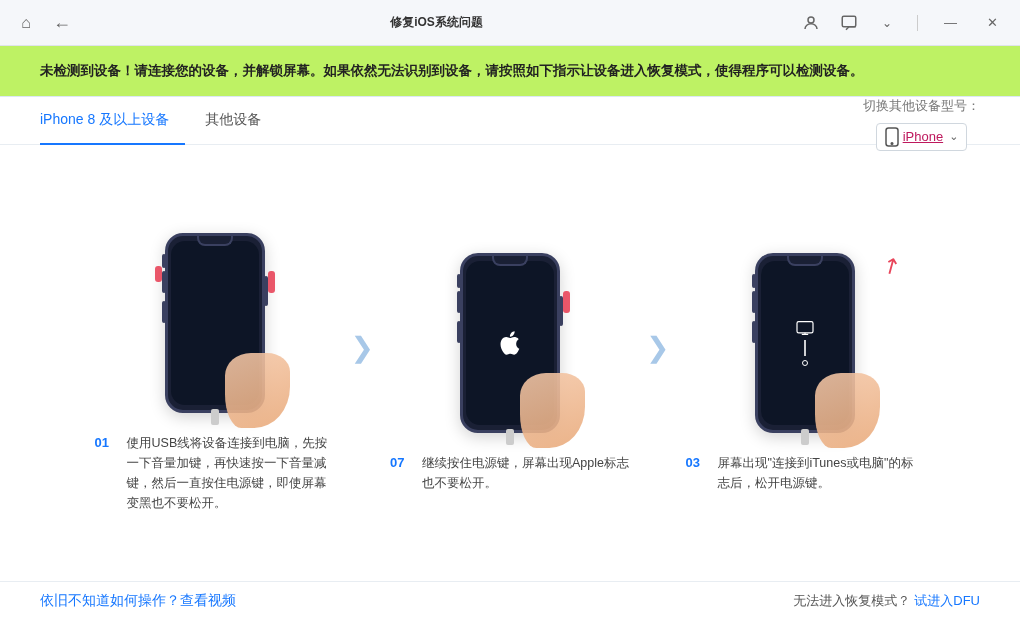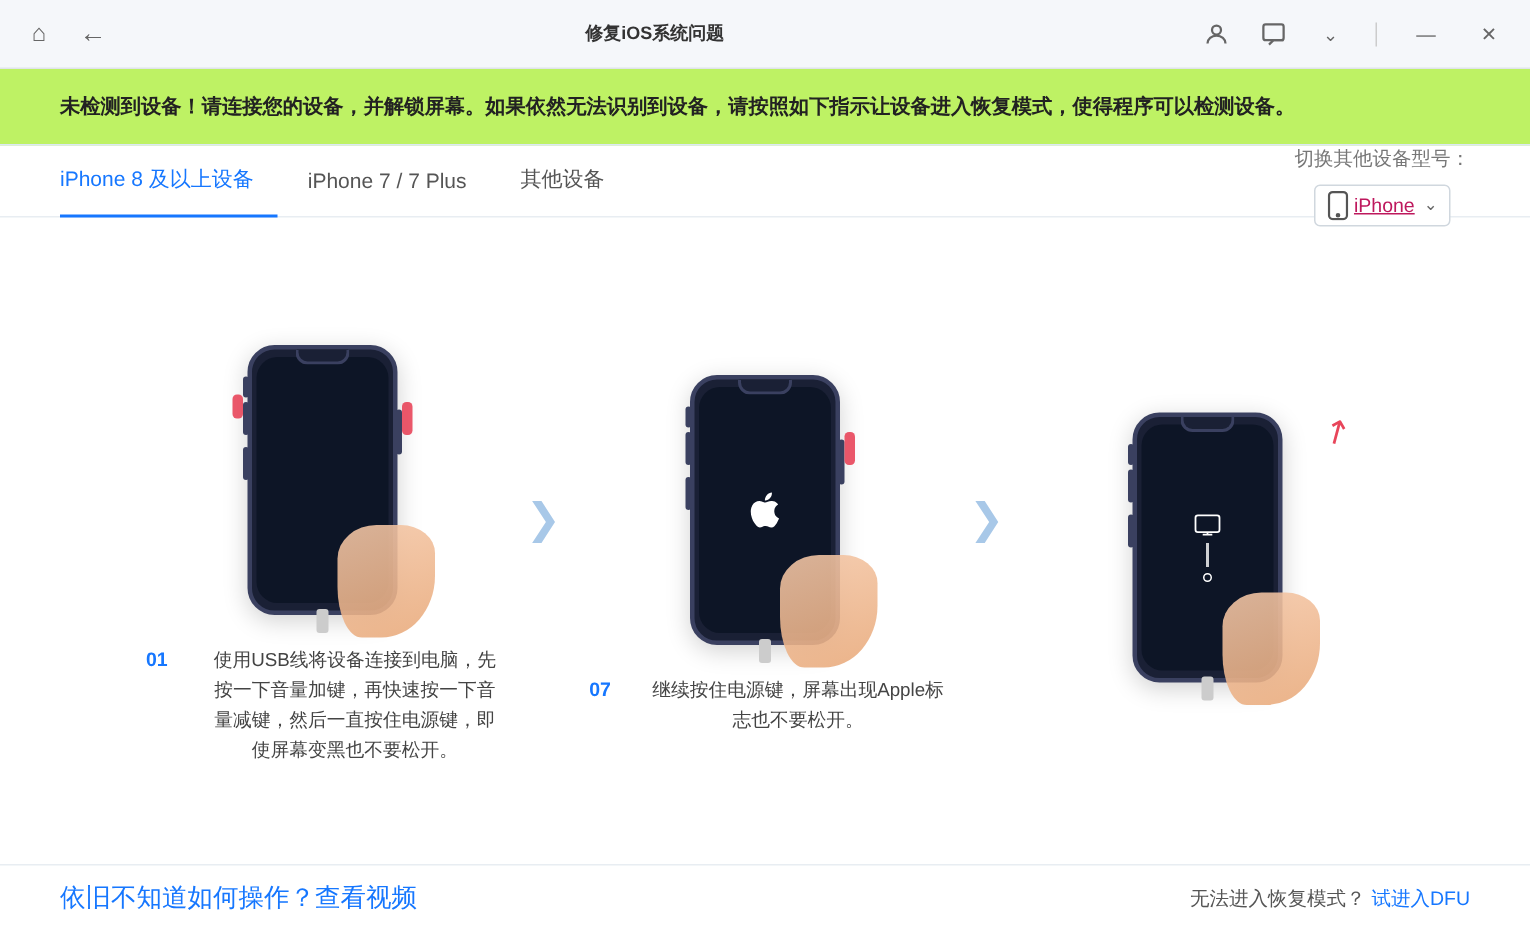--- a/index.html
+++ b/index.html
@@ -240,26 +240,26 @@
 
     .arrow-icon {
       color: #a8c8e8;
       font-size: 28px;
       margin: 0 -4px;
       margin-top: -40px;
     }
 
     .step-desc {
       display: flex;
-      gap: 24px;
+      gap: 12px;
       margin-top: 10px;
       font-size: 12.5px;
       color: #444;
       line-height: 1.6;
-      text-align: center;
+      text-align: left;
     }
 
     .step-num {
       color: #1677ff;
       font-weight: bold;
       font-size: 13px;
       min-width: 20px;
     }
 
     .bottom-bar {
@@ -267,21 +267,21 @@
       align-items: center;
       justify-content: space-between;
       padding: 10px 40px;
       border-top: 1px solid #e8edf2;
       flex-shrink: 0;
       background: #fff;
     }
 
     .help-link {
       color: #1677ff;
-      font-size: 17px;
+      font-size: 14px;
       cursor: pointer;
       text-decoration: none;
     }
 
     .bottom-right {
       font-size: 13px;
       color: #555;
       display: flex;
       align-items: flex-end;
       gap: 4px;
@@ -341,23 +341,20 @@
 
   <div class="alert-bar">
     <span>未检测到设备！请连接您的设备，并解锁屏幕。如果依然无法识别到设备，请按照如下指示让设备进入恢复模式，使得程序可以检测设备。</span>
   </div>
 
   <div class="tabs-row">
     <div class="tab-item active">
       <span>iPhone 8 及以上设备</span>
     </div>
     <div class="tab-item">
-      <span>iPhone 7 / 7 Plus</span>
-    </div>
-    <div class="tab-item">
       <span>其他设备</span>
     </div>
     <div class="tabs-spacer"></div>
     <div class="device-switcher">
       <span class="device-switcher-label">切换其他设备型号：</span>
       <div class="device-icon-wrap">
         <svg width="14" height="20" viewBox="0 0 14 20" fill="none" stroke="#555" stroke-width="1.5">
           <rect x="1" y="1" width="12" height="18" rx="2.5"></rect>
           <circle cx="7" cy="16.5" r="0.8" fill="#555"></circle>
         </svg>
@@ -446,20 +443,24 @@
               <div class="phone-btn-left-mute"></div>
               <div class="phone-btn-left-vol1"></div>
               <div class="phone-btn-left-vol2"></div>
               <div class="cable-bottom"></div>
             </div>
           </div>
           <div style="position:absolute;bottom:-5px;right:5px;width:65px;height:75px;background:linear-gradient(160deg,#f5c8a8,#e8a878);border-radius:40% 35% 55% 25%/30% 25% 55% 45%;opacity:0.88;"></div>
 
           <div style="position:absolute;top:10px;right:-15px;color:#e8455a;font-size:22px;transform:rotate(-30deg);">↗</div>
         </div>
+        <div class="step-desc">
+          <span class="step-num">03</span>
+          <span>屏幕出现"连接到iTunes或电脑"的标志后，松开电源键。</span>
+        </div>
       </div>
 
     </div>
   </div>
 
   <div class="bottom-bar">
     <a class="help-link" href="#">依旧不知道如何操作？查看视频</a>
     <div class="bottom-right">
       <span>无法进入恢复模式？</span>
       <a class="try-link" href="#">试进入DFU</a>

